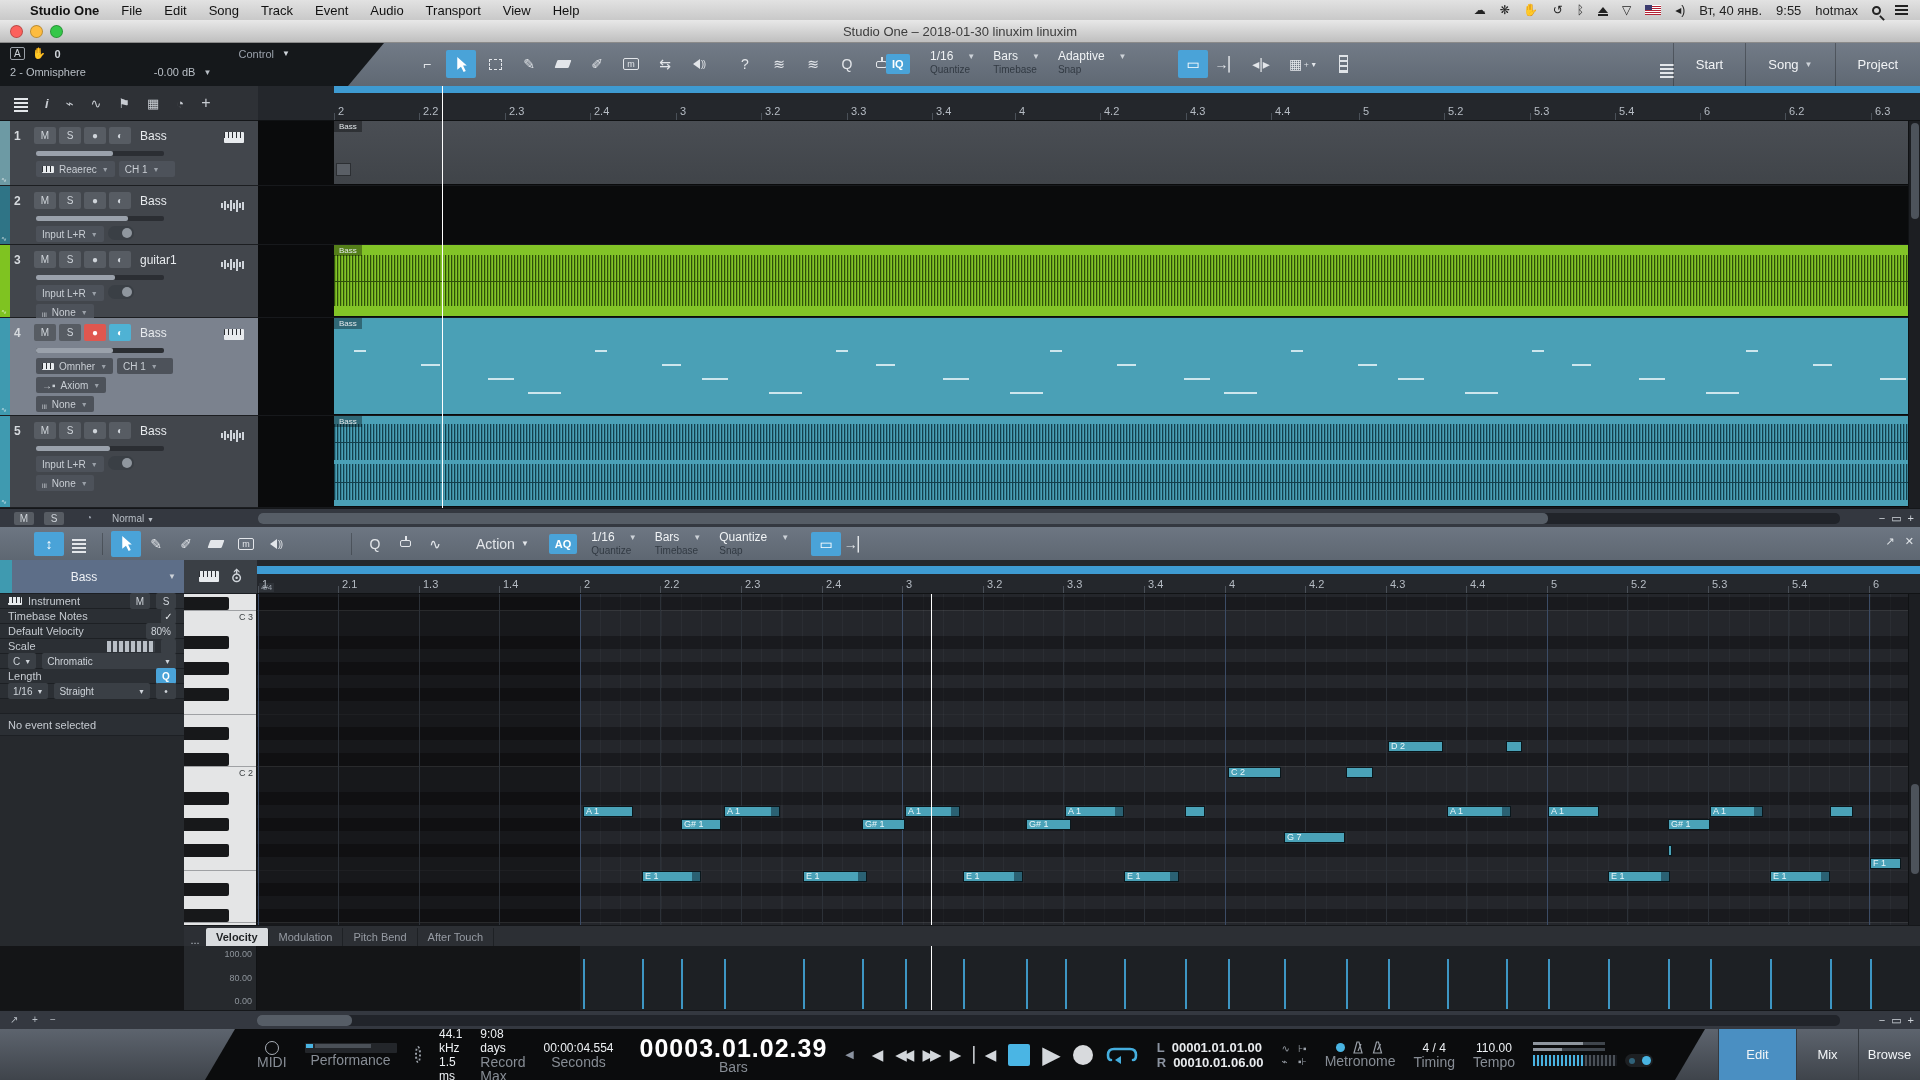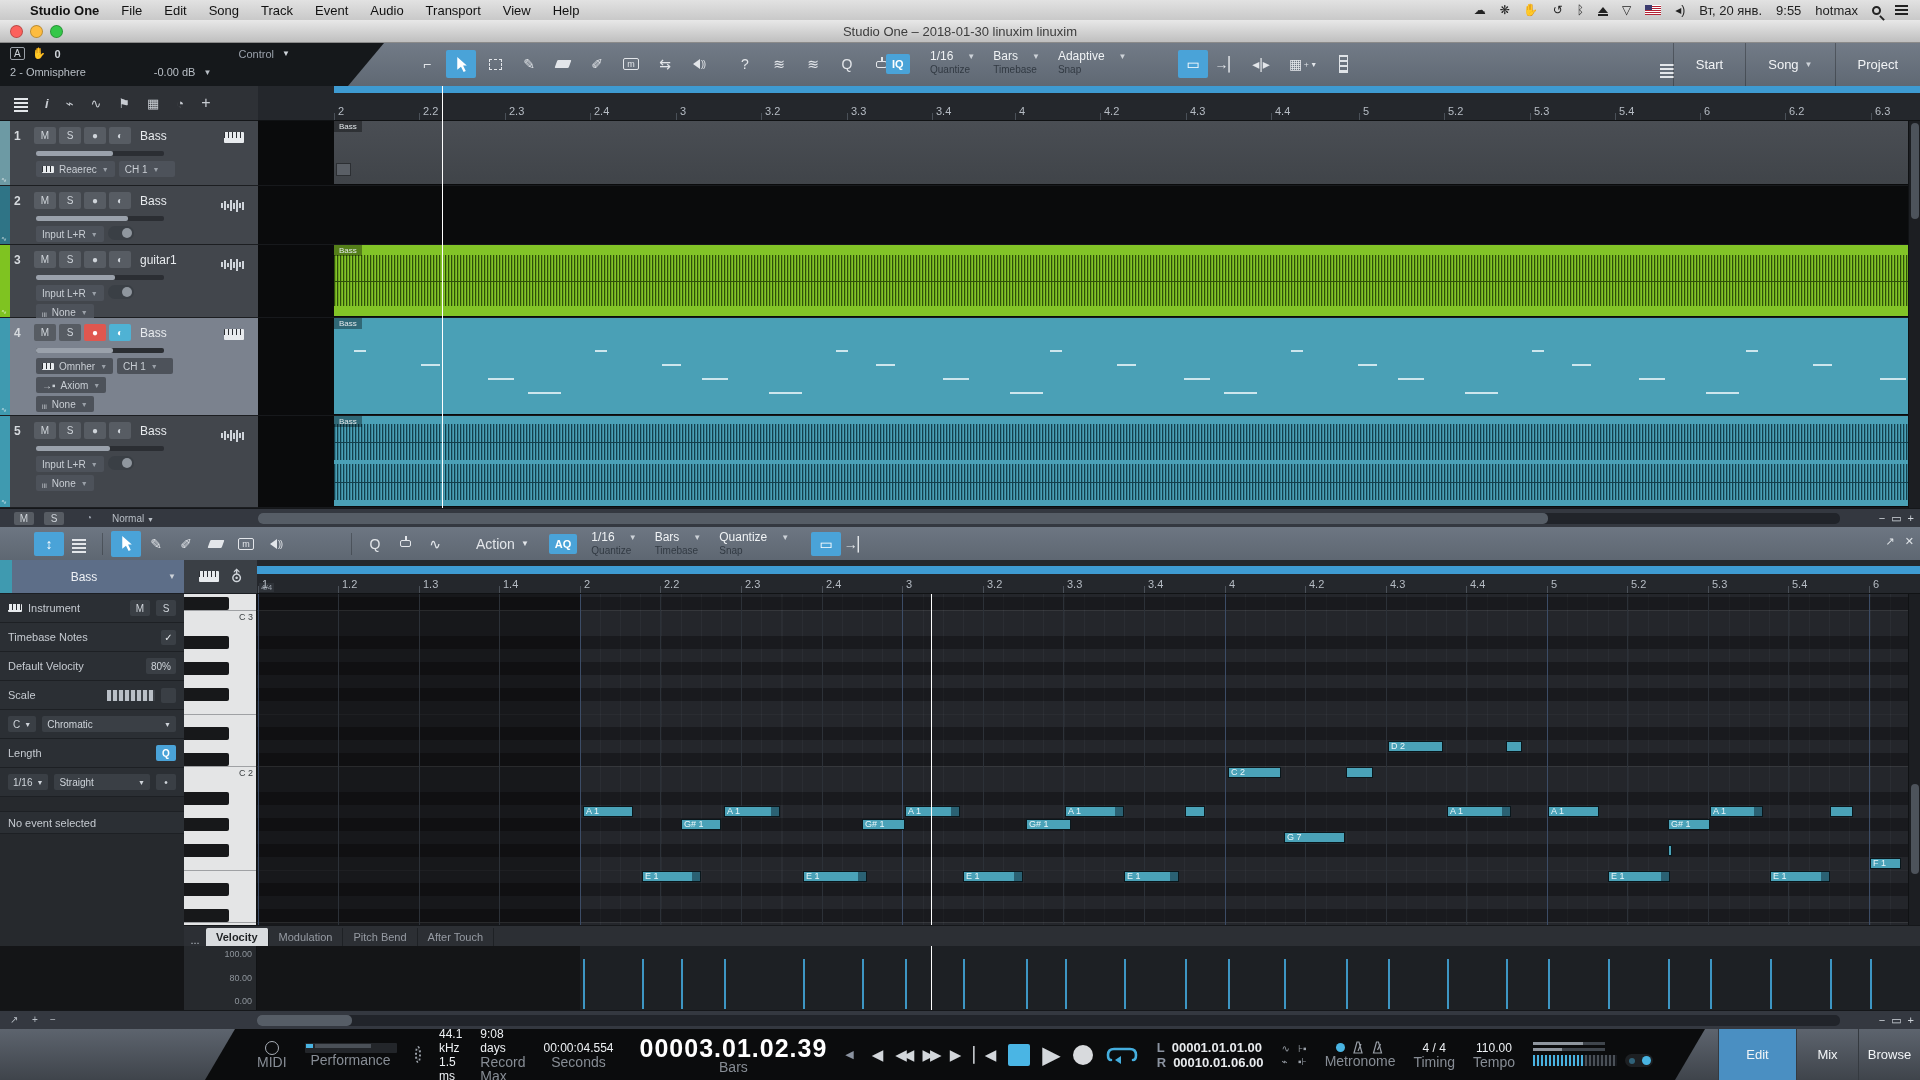--- a/index.html
+++ b/index.html
@@ -109,21 +109,21 @@
 #ed-toolbar .sep{width:1px;height:22px;background:rgba(0,0,0,.25);margin:0 8px}
 #ed-corner{position:absolute;right:6px;top:8px;display:flex;gap:10px;font-size:11px;color:#dfe3e7}
 #ed-hdr-left{position:absolute;left:0;top:33px;width:184px;height:34px;background:#5d6e88;display:flex;align-items:center;border-bottom:1px solid #1c1f24}
 #ed-hdr-left .cstrip{position:absolute;left:0;top:0;bottom:0;width:12px;background:#3f9ab0}
 #ed-hdr-left .nm{flex:1;text-align:center;font-size:12px;color:#eef1f5}
 #ed-hdr-icons{position:absolute;left:184px;top:33px;width:73px;height:34px;background:#3a3f45;border-bottom:1px solid #1c1f24;display:flex;align-items:center;justify-content:center;gap:12px;color:#cfd4da}
 #ed-ruler{position:absolute;left:257px;top:33px;width:1663px;height:34px;background:#24272c;border-bottom:1px solid #101214}
 #ed-loopbar{position:absolute;left:0;right:0;top:6px;height:8px;background:#3e9bd2}
 #ed-meter-tag{position:absolute;left:2px;bottom:1px;font-size:8px;color:#9aa1ab;background:#2e3238;padding:0 2px}
 #inspector{position:absolute;left:0;top:67px;width:184px;bottom:0;background:#26292d;color:#c6cbd1;font-size:11px}
-.irow{height:29px;border-bottom:1px solid #1d2024;display:flex;align-items:center;padding:0 8px;gap:6px;background:#2b2f34}
+.irow{height:15px;border-bottom:1px solid #1d2024;display:flex;align-items:center;padding:0 8px;gap:6px;background:#2b2f34}
 .irow .grow{flex:1}
 .ibox{background:#3a3f45;border-radius:2px;min-width:20px;height:16px;display:flex;align-items:center;justify-content:center;font-size:10px;color:#cfd4da;padding:0 5px;gap:4px}
 .ibox.blue{background:#4aa3d8;color:#fff;font-weight:bold}
 .icheck{width:15px;height:15px;background:#3a3f45;border-radius:2px;display:flex;align-items:center;justify-content:center;color:#e8ebee;font-size:10px}
 .mini-kbd{width:48px;height:11px;background:repeating-linear-gradient(90deg,#b9bfc6 0 4px,#3a3f45 4px 6px)}
 #insp-status{height:23px;border-top:1px solid #1d2024;border-bottom:1px solid #1d2024;display:flex;align-items:center;padding:0 8px;background:#2b2f34;margin-top:14px}
 #keys{position:absolute;left:184px;top:67px;width:73px;height:331px;background:#e4e5e6;overflow:hidden;border-right:1px solid #101214}
 .bkey{position:absolute;left:0;width:45px;height:13px;background:#17181a;border-radius:0 2px 2px 0}
 .kline{position:absolute;left:0;right:0;height:1px;background:#9fa1a4}
 .klab{position:absolute;right:3px;font-size:9px;color:#3c4043}
@@ -205,21 +205,21 @@
   <div id="menu-right">
     <span class="glyph">☁</span>
     <span class="glyph">❋</span>
     <span class="glyph">✋</span>
     <span class="glyph">↺</span>
     <span class="glyph">ᛒ</span>
     <span class="i-eject"></span>
     <span class="glyph">▽</span>
     <span class="i-usflag"></span>
     <span class="glyph">◂)</span>
-    <span>Вт, 20 янв.</span>
+    <span>Вт, 40 янв.</span>
     <span>9:55</span>
     <span>hotmax</span>
     <span class="i-search"></span>
     <span class="i-burger"></span>
   </div>
 </div>
 
 <div id="titlebar">
   <span class="tl" style="left:10px;background:#fc615d"></span>
   <span class="tl" style="left:30px;background:#fdbc40"></span>
@@ -720,21 +720,21 @@
   <div id="ed-hdr-icons">
     <span class="icon-kbd"></span>
     <span>⛢</span>
   </div>
   <div id="ed-ruler">
     <div id="ed-loopbar"></div>
     <span id="ed-meter-tag">4/4</span>
   <div class="tickline" style="left: 1px;"></div>
       <span class="ticklab" style="left: 5px;">1</span>
       <div class="tickline" style="left: 81px;"></div>
-      <span class="ticklab" style="left: 85px;">1.2</span>
+      <span class="ticklab" style="left: 85px;">2.1</span>
       <div class="tickline" style="left: 162px;"></div>
       <span class="ticklab" style="left: 166px;">1.3</span>
       <div class="tickline" style="left: 242px;"></div>
       <span class="ticklab" style="left: 246px;">1.4</span>
       <div class="tickline" style="left: 323px;"></div>
       <span class="ticklab" style="left: 327px;">2</span>
       <div class="tickline" style="left: 403px;"></div>
       <span class="ticklab" style="left: 407px;">2.2</span>
       <div class="tickline" style="left: 484px;"></div>
       <span class="ticklab" style="left: 488px;">2.3</span>

